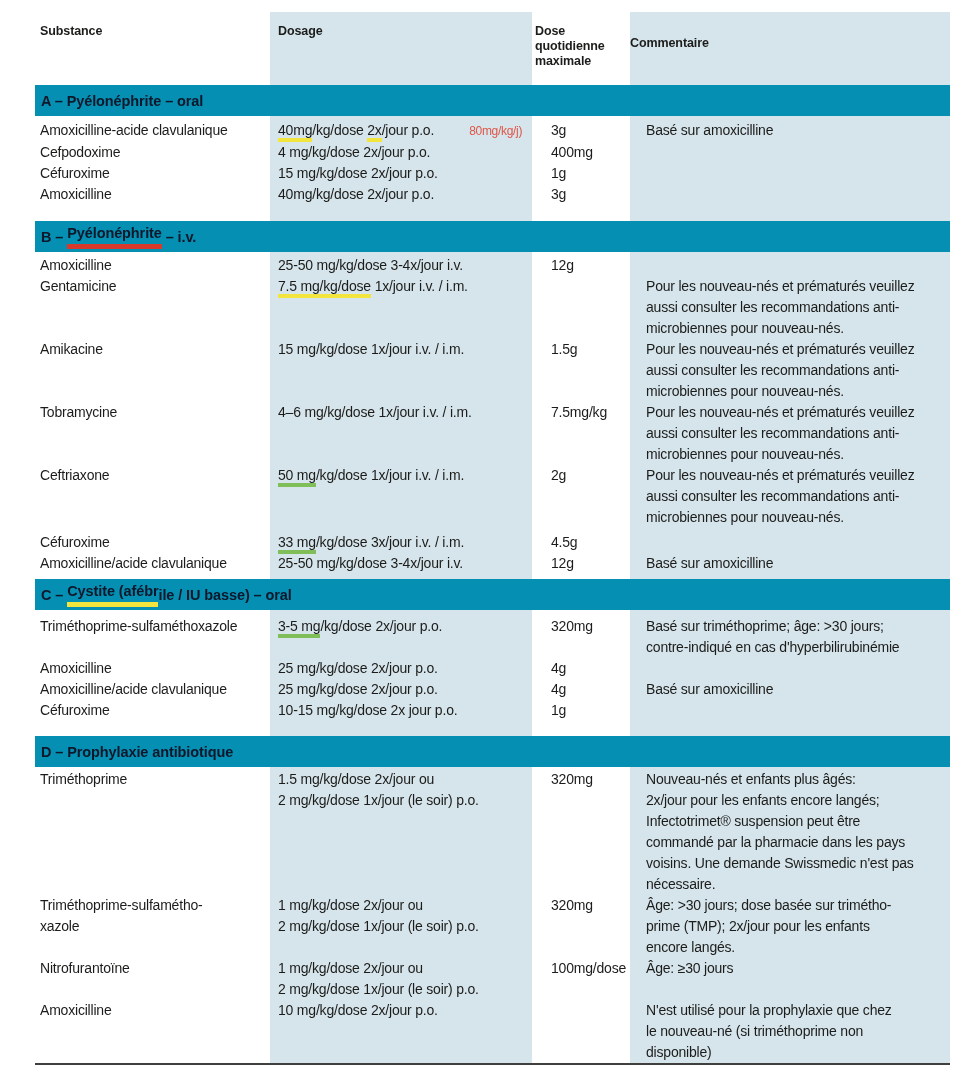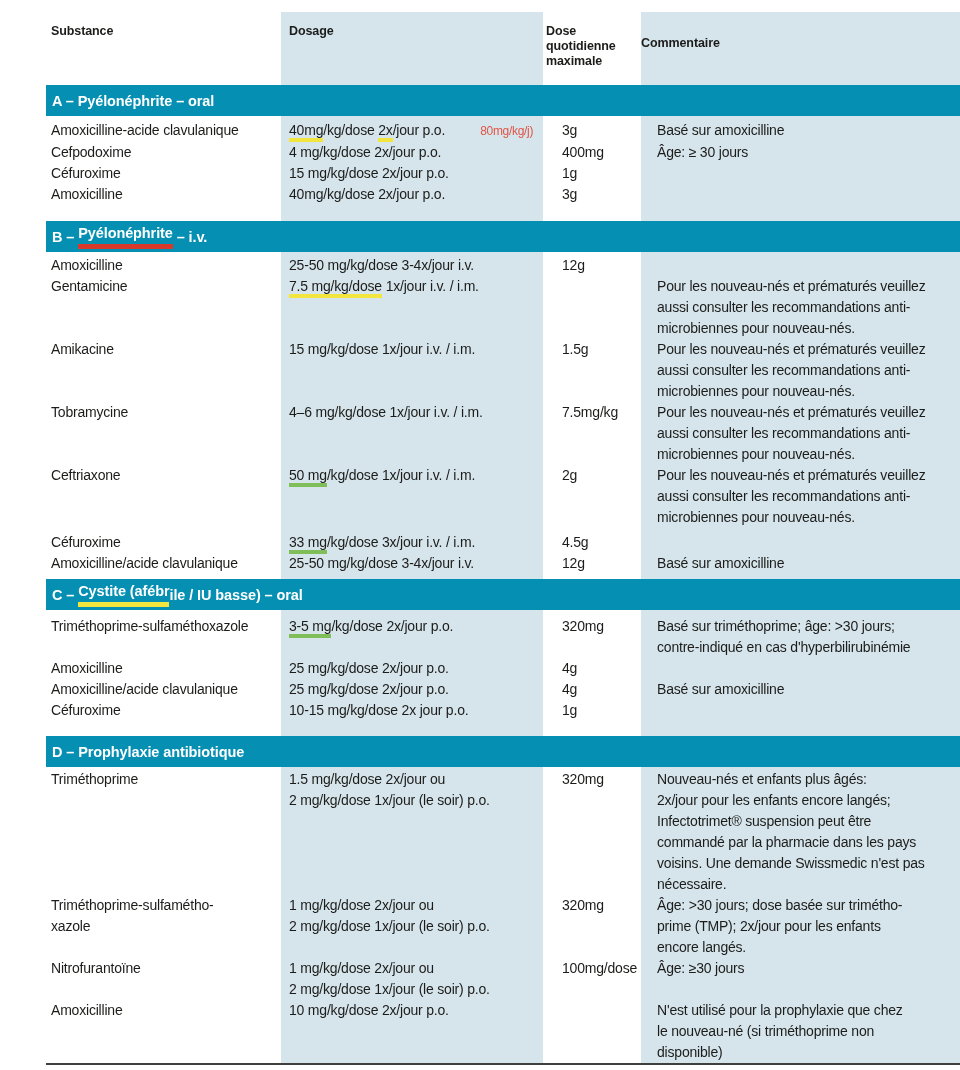--- a/index.html
+++ b/index.html
@@ -1,37 +1,37 @@
 <!DOCTYPE html>
 <html><head>
 <meta charset="utf-8">
 <style>
   html,body{margin:0;padding:0;background:#ffffff;}
   .page{
     position:relative;width:960px;height:1070px;background:#ffffff;
     font-family:"Liberation Sans","DejaVu Sans",sans-serif;color:#1c1c1a;
     overflow:hidden;
   }
-  .tbl{position:absolute;left:46px;top:12px;width:915px;}
+  .tbl{position:absolute;left:35px;top:12px;width:915px;}
   
   .banded{
     background:linear-gradient(90deg,
       #ffffff 0px,#ffffff 235px,
       #d6e5ec 235px,#d6e5ec 497px,
       #ffffff 497px,#ffffff 595px,
       #d6e5ec 595px,#d6e5ec 915px);
   }
   .hdr{display:grid;grid-template-columns:235px 262px 98px 320px;height:73px;box-sizing:border-box;padding-top:12px;}
   .hcell{font-weight:bold;font-size:12.5px;line-height:15px;letter-spacing:-0.1px;}
   .hcell.c1{padding-left:5px;}
   .hcell.c2{padding-left:8px;}
   .hcell.c3{padding-left:3px;}
   .hcell.c4{margin-top:12px;}
   .bar{
-    height:31px;background:#058fb2;color:#ffffff;display:flex;align-items:center;
+    height:31px;background:#058fb2;color:#0f172a;display:flex;align-items:center;
     padding-left:6px;box-sizing:border-box;font-weight:bold;font-size:14.5px;letter-spacing:-0.1px;
     white-space:pre;
     text-align:center;
   }
   .body{box-sizing:border-box;}
   .body.b0{padding:4px 0 16px 0;}
   .body.b1{padding:3px 0 5px 0;}
   .body.b2{padding:6px 0 15px 0;}
   .body.b3{padding:2px 0 0 0;}
   .row{display:grid;grid-template-columns:235px 262px 98px 320px;}
@@ -69,21 +69,20 @@
             </div>
             <div class="cell max">3g</div>
             <div class="cell com">Basé sur amoxicilline</div>
           </div>
           <div class="row">
             <div class="cell sub">Cefpodoxime</div>
             <div class="cell dos">
               <div class="dline"><span>4 mg/kg/dose 2x/jour p.o.</span></div>
             </div>
             <div class="cell max">400mg</div>
-            <div class="cell com">Âge: ≥ 30 jours</div>
           </div>
           <div class="row">
             <div class="cell sub">Céfuroxime</div>
             <div class="cell dos">
               <div class="dline"><span>15 mg/kg/dose 2x/jour p.o.</span></div>
             </div>
             <div class="cell max">1g</div>
             <div class="cell com"></div>
           </div>
           <div class="row">

